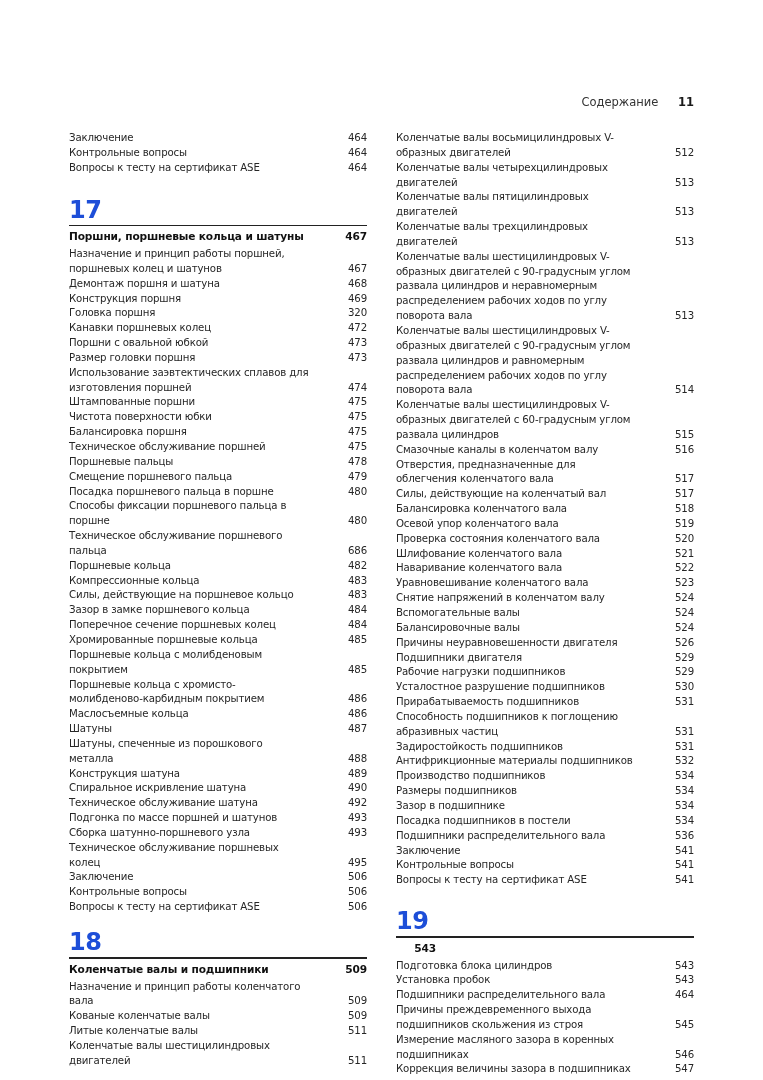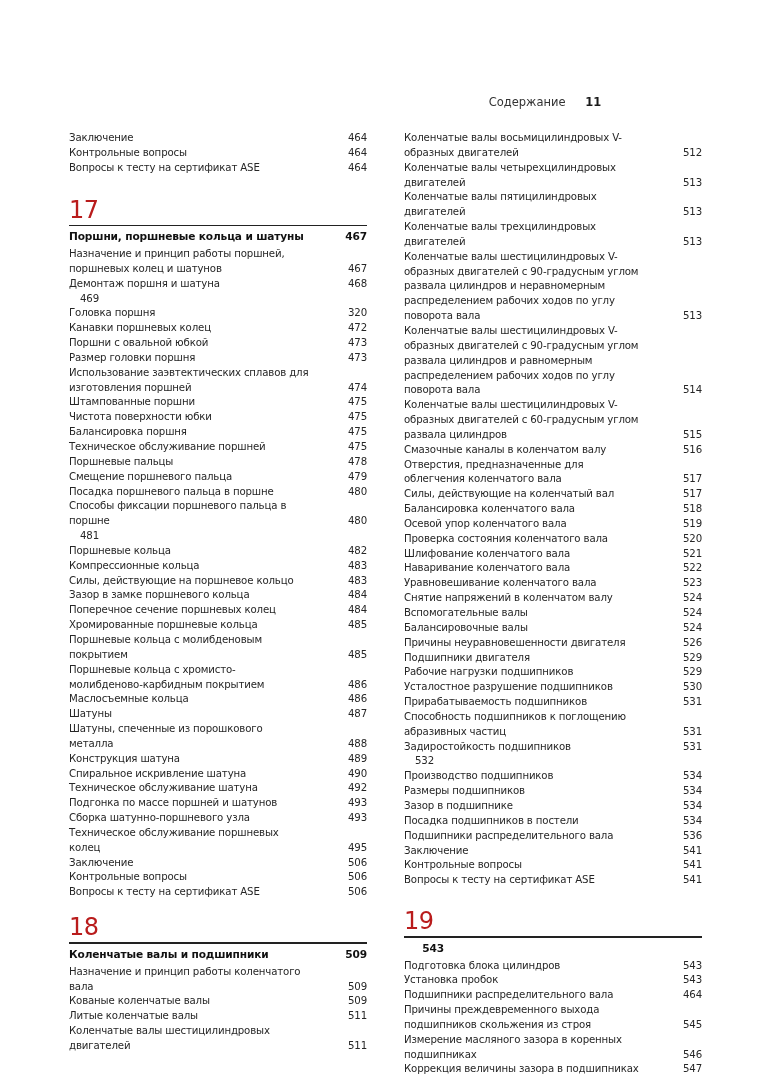--- a/index.html
+++ b/index.html
@@ -1,28 +1,28 @@
 <!DOCTYPE html>
 <html><head>
 <meta charset="utf-8">
 <style>
   html, body { margin: 0; padding: 0; background: #ffffff; }
   body { width: 763px; height: 1080px; position: relative; overflow: hidden;
          font-family: "DejaVu Sans", sans-serif; color: #262626; }
   .page-header { position: absolute; top: 95px; left: 396px; width: 298px; height: 16px;
-                 font-size: 11.5px; text-align: center; }
+                 font-size: 11.5px; text-align: right; }
   .page-header .title { margin-right: 16px; color: #333; }
   .page-header .num { font-weight: bold; color: #1a1a1a; }
   .col { position: absolute; width: 298px; }
   .col.left { left: 69px; }
   .col.right { left: 396px; }
   .entry { display: flex; align-items: flex-end; font-size: 10.2px; line-height: 14.85px; letter-spacing: -0.15px; }
   .entry .t { flex: 1; padding-right: 28px; }
   .entry .p { width: 30px; text-align: right; }
-  .chap-num { font-size: 24px; font-weight: normal; line-height: 26px; color: #b91c1c; letter-spacing: -0.5px; }
+  .chap-num { font-size: 24px; font-weight: bold; line-height: 26px; color: #1d4ed8; letter-spacing: -0.5px; }
   .chap-rule { height: 1.5px; background: #222; margin-top: 2px; }
   .chap-title { display: flex; font-size: 10.6px; font-weight: bold; line-height: 20px; color: #111; margin-bottom: 1px; letter-spacing: -0.15px; }
   .chap-title .t { flex: 1; }
   .chap-title .p { width: 40px; text-align: right; }
 </style>
 </head>
 <body>
 
 <div class="page-header">
   <span class="title">Содержание</span>
@@ -56,20 +56,21 @@
     <div>
         <div class="entry">
           <span class="t">Назначение и принцип работы поршней, поршневых колец и шатунов</span>
           <span class="p">467</span>
         </div>
         <div class="entry">
           <span class="t">Демонтаж поршня и шатуна</span>
           <span class="p">468</span>
         </div>
         <div class="entry">
+          <span class="t">Конструкция поршня</span>
           <span class="p">469</span>
         </div>
         <div class="entry">
           <span class="t">Головка поршня</span>
           <span class="p">320</span>
         </div>
         <div class="entry">
           <span class="t">Канавки поршневых колец</span>
           <span class="p">472</span>
         </div>
@@ -111,21 +112,22 @@
         </div>
         <div class="entry">
           <span class="t">Посадка поршневого пальца в поршне</span>
           <span class="p">480</span>
         </div>
         <div class="entry">
           <span class="t">Способы фиксации поршневого пальца в поршне</span>
           <span class="p">480</span>
         </div>
         <div class="entry">
-          <span class="p">481</span>
+          <span class="t">Техническое обслуживание поршневого пальца</span>
+          <span class="p">686</span>
         </div>
         <div class="entry">
           <span class="t">Поршневые кольца</span>
           <span class="p">482</span>
         </div>
         <div class="entry">
           <span class="t">Компрессионные кольца</span>
           <span class="p">483</span>
         </div>
         <div class="entry">
@@ -225,21 +227,21 @@
           <span class="p">511</span>
         </div>
         <div class="entry">
           <span class="t">Коленчатые валы шестицилиндровых двигателей</span>
           <span class="p">511</span>
         </div>
       </div>
   </div>
 </div>
 
-<div class="col right" style="top:131px;margin-left:8px;">
+<div class="col right" style="top:131px;">
   <div>
       <div class="entry">
         <span class="t">Коленчатые валы восьмицилиндровых V-образных двигателей</span>
         <span class="p">512</span>
       </div>
       <div class="entry">
         <span class="t">Коленчатые валы четырехцилиндровых двигателей</span>
         <span class="p">513</span>
       </div>
       <div class="entry">
@@ -332,20 +334,21 @@
       </div>
       <div class="entry">
         <span class="t">Способность подшипников к поглощению абразивных частиц</span>
         <span class="p">531</span>
       </div>
       <div class="entry">
         <span class="t">Задиростойкость подшипников</span>
         <span class="p">531</span>
       </div>
       <div class="entry">
+        <span class="t">Антифрикционные материалы подшипников</span>
         <span class="p">532</span>
       </div>
       <div class="entry">
         <span class="t">Производство подшипников</span>
         <span class="p">534</span>
       </div>
       <div class="entry">
         <span class="t">Размеры подшипников</span>
         <span class="p">534</span>
       </div>

